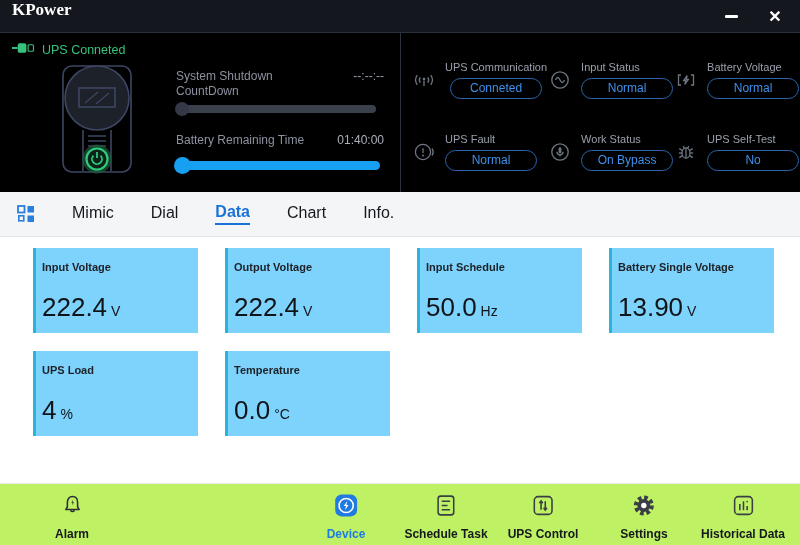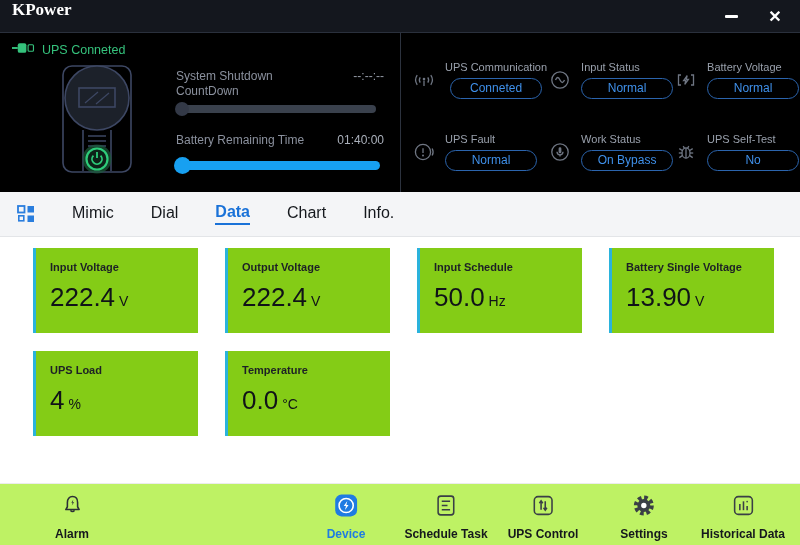--- a/index.html
+++ b/index.html
@@ -50,23 +50,23 @@
   
   .tabbar { position:absolute; left:0; top:192px; width:800px; height:45px; background:#f4f5f7;
     border-bottom:1px solid #e3e5e8; display:flex; align-items:center; gap:37px; padding-left:17px; }
   .grid-ic { width:18px; height:18px; flex:0 0 18px; }
   .tab { font-size:16px; color:#15181d; cursor:pointer; padding-bottom:2px; }
   .tab.active { color:#1a72d8; font-weight:bold; border-bottom:2px solid #1a72d8; }
 
   
   .content { position:absolute; left:0; top:237px; width:800px; height:246px; background:#ffffff; }
   .cards { display:grid; grid-template-columns:repeat(4,165px); gap:18px 27px; padding:11px 0 0 33px; }
-  .card { width:165px; height:85px; background:#84cc16; border-left:3px solid #2ab3dc; padding:13px 0 0 14px; }
+  .card { width:165px; height:85px; background:#7dd3fc; border-left:3px solid #2ab3dc; padding:13px 0 0 6px; }
   .card-label { font-size:11px; font-weight:bold; color:#1d2026; }
-  .card-value { margin-top:9px; font-size:26px; color:#101318; }
+  .card-value { margin-top:19px; font-size:26px; color:#101318; }
   .card-unit { font-size:14px; margin-left:4px; }
 
   
   .bottomnav { position:absolute; left:0; top:483px; width:800px; height:62px; background:#bef264;
     border-top:1px solid #ececec; }
   .nav-item { position:absolute; top:9px; transform:translateX(-50%);
     display:flex; flex-direction:column; align-items:center; gap:5px; cursor:pointer; }
   .nav-label { font-size:12px; font-weight:bold; color:#15181d; white-space:nowrap; }
   .nav-item.active .nav-label { color:#1f7be2; }
 </style>

